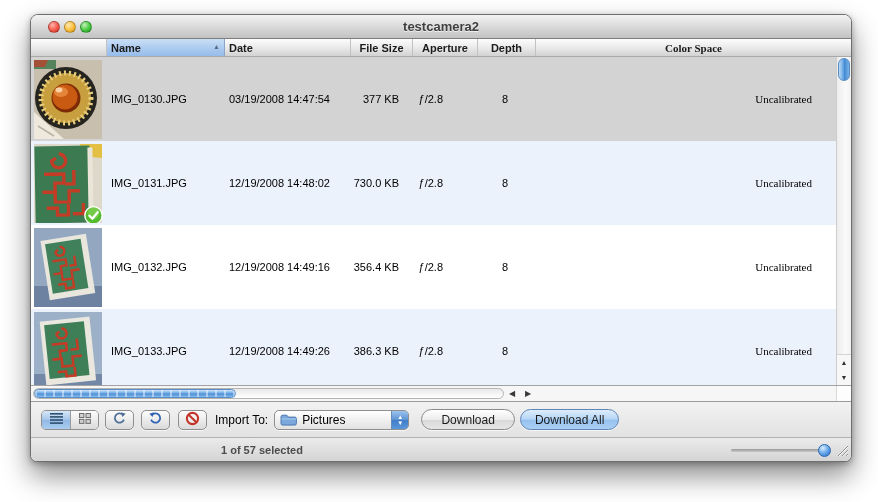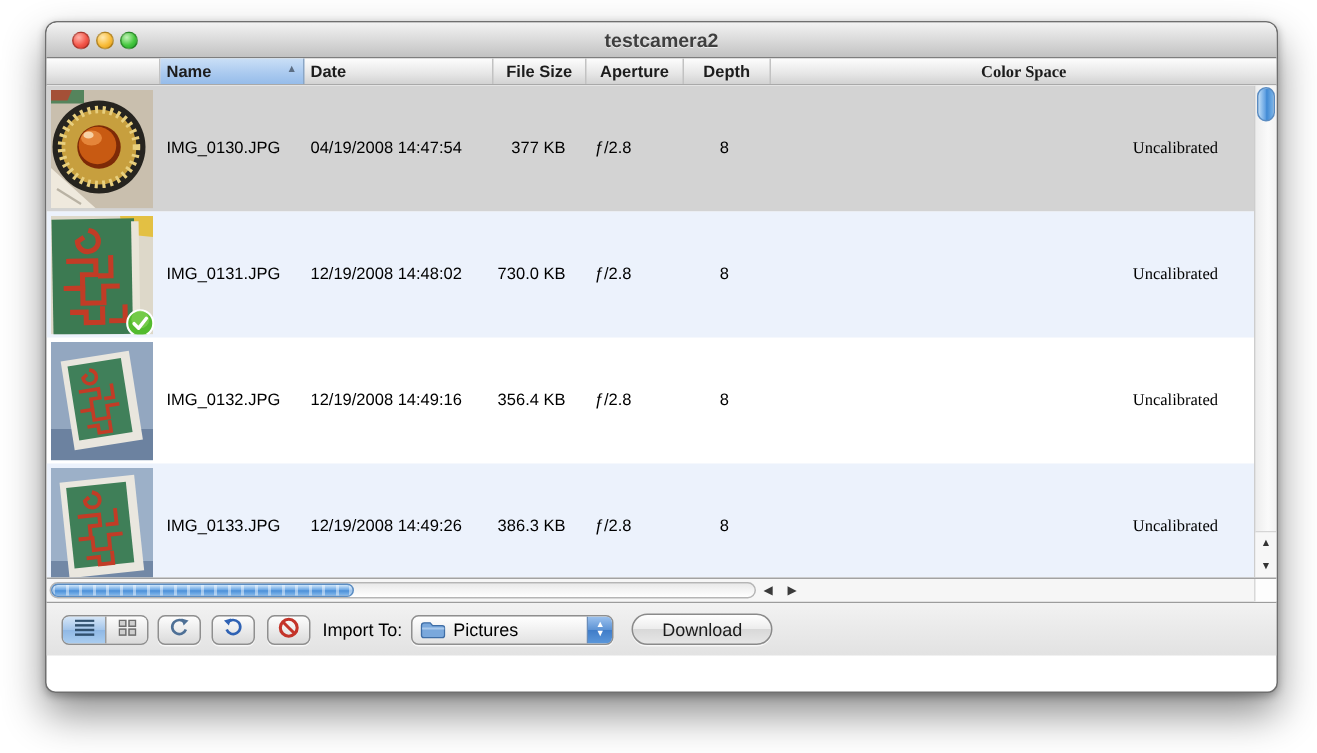--- a/index.html
+++ b/index.html
@@ -69,21 +69,21 @@
     font-size: 11px; font-weight: 600; color: #1c1c1c;
   }
   .hcell { border-right: 1px solid #c2c2c2; display: flex; align-items: center; justify-content: center; position: relative; overflow: hidden; white-space: nowrap; }
   .hcell.left { justify-content: flex-start; padding-left: 4px; }
   .hcell.sorted {
     background: linear-gradient(#cadff6, #a9c9ef 60%, #96bcea);
     border-right: 1px solid #8aa6c6;
   }
   .sort-arrow { position: absolute; right: 4px; top: 4px; font-size: 7px; color: #5c6e84; }
   .col-thumb      { width: 76px;  flex: none; }
-  .col-name       { width: 96px; flex: none; }
+  .col-name       { width: 118px; flex: none; }
   .col-date       { width: 126px; flex: none; }
   .col-size       { width: 62px;  flex: none; }
   .col-aperture   { width: 65px;  flex: none; }
   .col-depth      { width: 58px;  flex: none; }
   .col-colorspace { flex: 1; min-width: 0; border-right: none !important; font-family: Liberation Serif, serif; }
   
   .table-body { height: 328px; position: relative; flex: none; background: #fff; overflow: hidden; }
   .rows { margin-right: 15px; }
   .row { height: 84px; display: flex; align-items: center; font-size: 11px; color: #000; }
   .row.row-sel { background: var(--selected-row, #d3d3d3); }
@@ -261,21 +261,21 @@
                   <circle cx="32" cy="38" r="25" fill="none" stroke="#e8cf7e" stroke-width="5" stroke-dasharray="2 3"></circle>
                   <circle cx="32" cy="38" r="14.5" fill="#7d2a07"></circle>
                   <circle cx="31" cy="37" r="12.5" fill="#c85a12"></circle>
                   <ellipse cx="27" cy="32" rx="7" ry="5" fill="#e8residential" opacity="0"></ellipse>
                   <ellipse cx="27" cy="32" rx="7" ry="5" fill="#ef9448" opacity=".75"></ellipse>
                   <ellipse cx="25" cy="30" rx="3.4" ry="2.4" fill="#f8d9b0" opacity=".9"></ellipse>
                 </svg>
               </div>
             </div>
             <div class="cell col-name">IMG_0130.JPG</div>
-            <div class="cell col-date">04/19/2008 14:47:54</div>
+            <div class="cell col-date">03/19/2008 14:47:54</div>
             <div class="cell col-size num">377 KB</div>
             <div class="cell col-aperture num">ƒ/2.8</div>
             <div class="cell col-depth num">8</div>
             <div class="cell col-colorspace num">Uncalibrated</div>
           </div>
 
           <div class="row row-alt">
             <div class="cell col-thumb">
               <div class="thumb">
                 <svg width="68" height="79" viewBox="0 0 68 79">
@@ -457,18 +457,41 @@
           <span class="popup-label">Pictures</span>
           <span class="popup-cap">
               <span>▲</span>
               <span>▼</span>
             </span>
         </div>
 
         <div class="capsule btn-download">
             <span>Download</span>
           </div>
+        <div class="capsule btn-download-all">
+            <span>Download All</span>
+          </div>
       </div>
 
+      <div class="statusbar">
+        <span class="status-text">1 of 57 selected</span>
+        <div class="slider">
+          <div class="slider-thumb"></div>
+        </div>
+        <span class="grip">
+          <svg width="12" height="12" viewBox="0 0 12 12">
+              <g stroke="#8f8f8f" stroke-width="1">
+                <line x1="2" y1="12" x2="12" y2="2"></line>
+                <line x1="6" y1="12" x2="12" y2="6"></line>
+                <line x1="10" y1="12" x2="12" y2="10"></line>
+              </g>
+              <g stroke="#ffffff" stroke-width="1" opacity=".8">
+                <line x1="3" y1="12" x2="12" y2="3"></line>
+                <line x1="7" y1="12" x2="12" y2="7"></line>
+                <line x1="11" y1="12" x2="12" y2="11"></line>
+              </g>
+            </svg>
+        </span>
+      </div>
 
     </div>
   </div>
 </div>
 
 </body></html>

